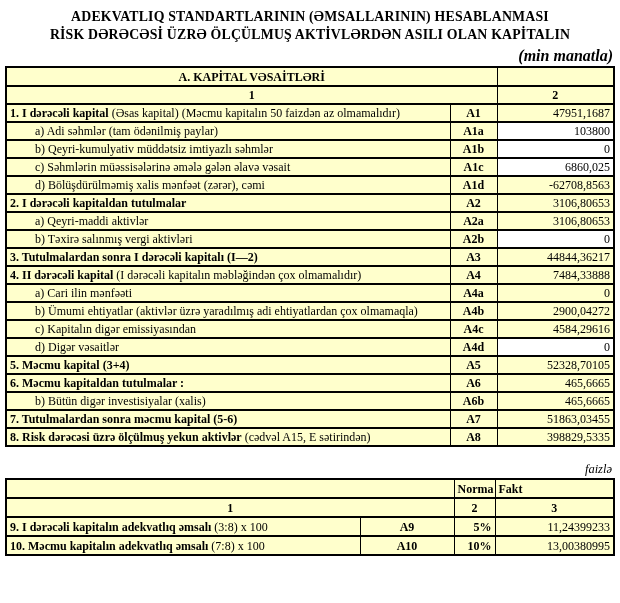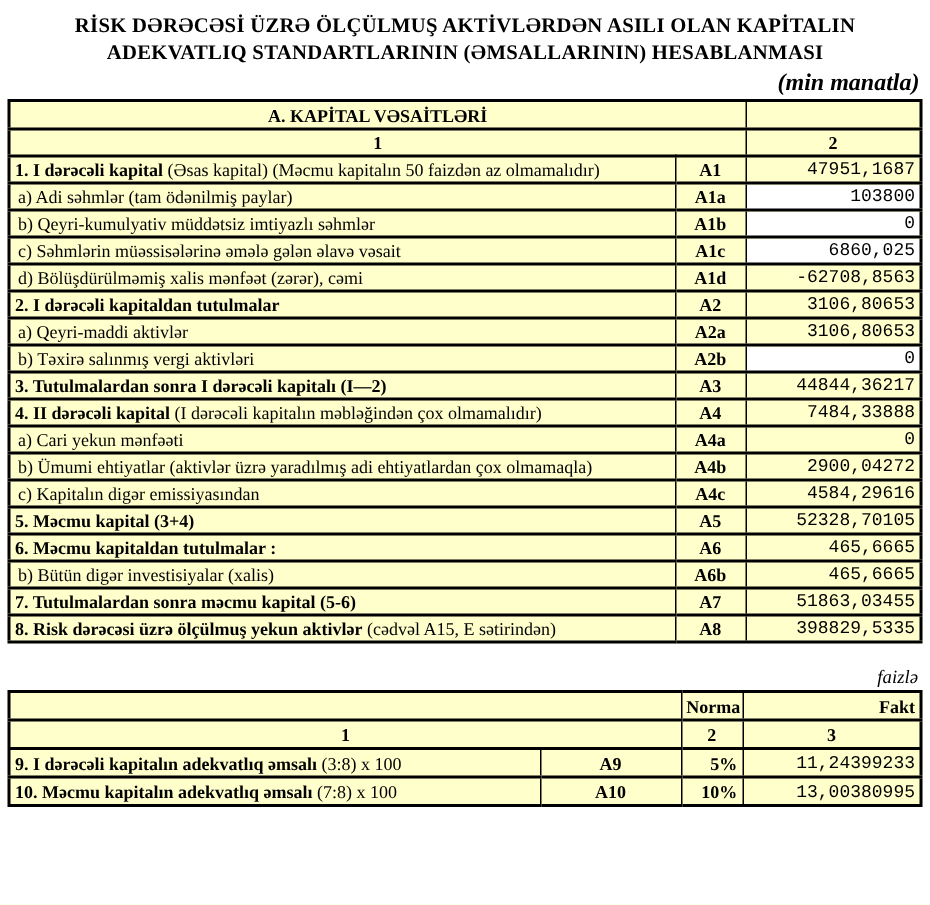--- a/index.html
+++ b/index.html
@@ -34,39 +34,39 @@
   }
   table.tbl td{
     border:1px solid var(--border);
     border-top-width:2px;border-bottom-width:2px;
     padding:0 3px;font-size:12px;line-height:16px;
     overflow:hidden;vertical-align:middle;
   }
   td.sec{font-size:13px;font-weight:bold;text-align:center;height:19px;margin-top:36px;}
   td.secempty{height:19px;}
   td.cnum{font-weight:bold;text-align:center;height:14px;line-height:13px;font-size:12px;}
-  td.hdr{font-weight:bold;text-align:right;height:18px;}
+  td.hdr{font-weight:bold;text-align:left;height:18px;}
   td.blank{height:18px;}
   td.lbl{text-align:left;height:18px;margin-top:30px;}
-  td.lbl.ind{padding-left:5px;}
+  td.lbl.ind{padding-left:28px;}
   td.code{text-align:center;font-weight:bold;}
   td.code.b{font-weight:bold;}
-  td.val{text-align:right;font-family:Liberation Mono, monospace;}
+  td.val{text-align:right;}
   td.val.white, td.norma.white{background:var(--white);}
   td.norma{font-weight:bold;text-align:right;}
   .t2 td{height:19px;}
 </style>
 </head>
 <body>
 
 <div class="page">
 
   <div class="title">
+    <div>ADEKVATLIQ STANDARTLARININ (ƏMSALLARININ) HESABLANMASI</div>
     <div>RİSK DƏRƏCƏSİ ÜZRƏ ÖLÇÜLMUŞ AKTİVLƏRDƏN ASILI OLAN KAPİTALIN</div>
-    <div>ADEKVATLIQ STANDARTLARININ (ƏMSALLARININ) HESABLANMASI</div>
   </div>
 
   <div class="note">(min manatla)</div>
 
   <table class="tbl t1">
     <colgroup>
       <col style="width:444px">
         <col style="width:47px">
         <col style="width:117px">
     </colgroup>
@@ -125,33 +125,38 @@
           <td class="lbl"><b>3. Tutulmalardan  sonra I dərəcəli kapitalı (I—2)</b></td>
           <td class="code b">A3</td>
           <td class="val">44844,36217</td>
         </tr>
         <tr>
           <td class="lbl"><b>4. II dərəcəli  kapital</b> (I dərəcəli  kapitalın  məbləğindən çox olmamalıdır)</td>
           <td class="code b">A4</td>
           <td class="val">7484,33888</td>
         </tr>
         <tr>
-          <td class="lbl ind">a) Cari yekun mənfəəti</td>
+          <td class="lbl ind">a) Cari ilin mənfəəti</td>
           <td class="code">A4a</td>
           <td class="val">0</td>
         </tr>
         <tr>
           <td class="lbl ind">b) Ümumi ehtiyatlar (aktivlər üzrə yaradılmış adi ehtiyatlardan çox olmamaqla)</td>
           <td class="code">A4b</td>
           <td class="val">2900,04272</td>
         </tr>
         <tr>
           <td class="lbl ind">c)  Kapitalın digər emissiyasından</td>
           <td class="code">A4c</td>
           <td class="val">4584,29616</td>
+        </tr>
+        <tr>
+          <td class="lbl ind">d) Digər vəsaitlər</td>
+          <td class="code">A4d</td>
+          <td class="val white">0</td>
         </tr>
         <tr>
           <td class="lbl"><b>5. Məcmu kapital (3+4)</b></td>
           <td class="code b">A5</td>
           <td class="val">52328,70105</td>
         </tr>
         <tr>
           <td class="lbl"><b>6. Məcmu kapitaldan tutulmalar :</b></td>
           <td class="code b">A6</td>
           <td class="val">465,6665</td>

